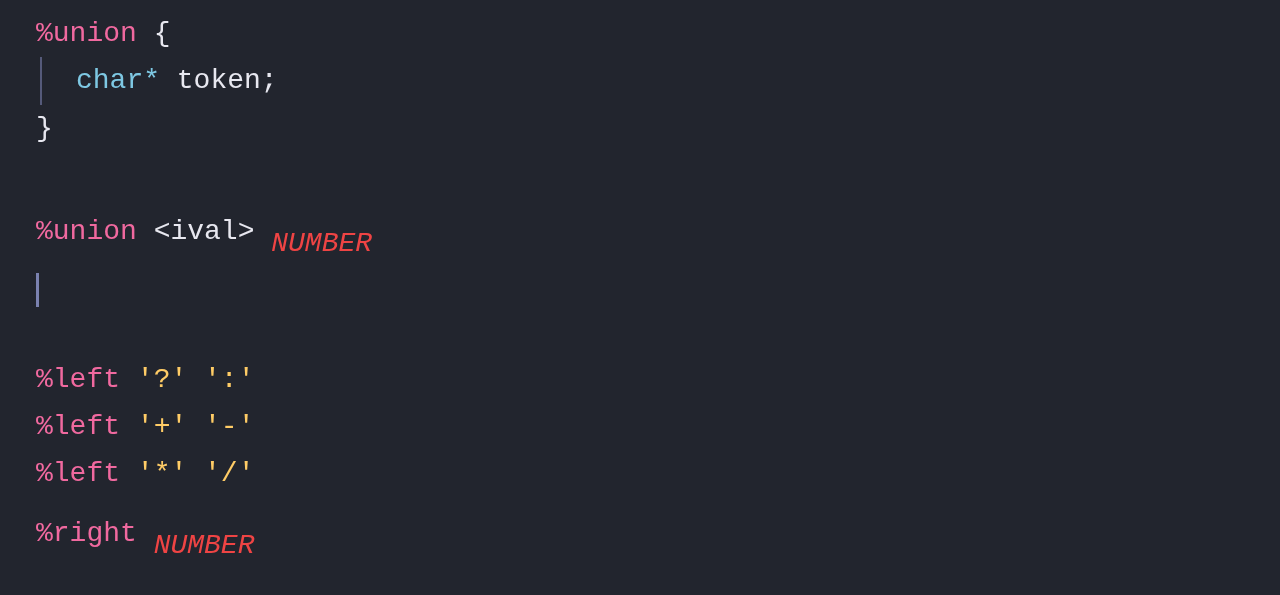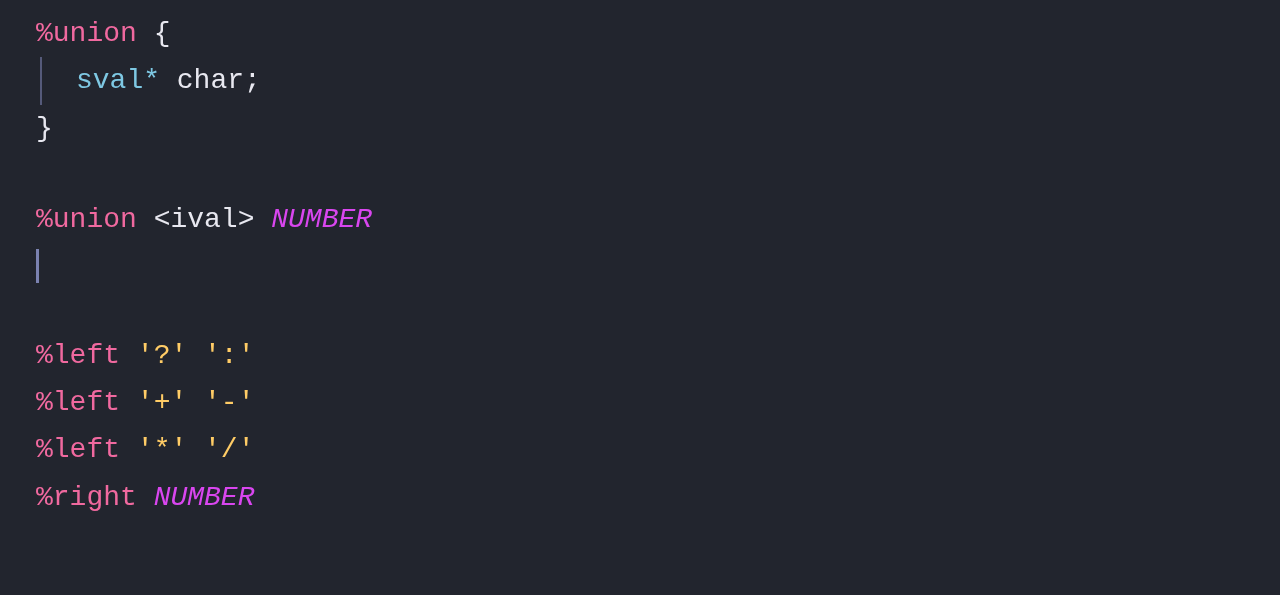--- a/index.html
+++ b/index.html
@@ -44,22 +44,23 @@
 
     .identifier {
       color: #e8e8f0;
     }
 
     .punctuation {
       color: #e8e8f0;
     }
 
     .token-name {
-      color: #d946ef;
+      color: #ef4444;
       font-style: italic;
+      margin-top: 24px;
     }
 
     .angle-bracket {
       color: #e8e8f0;
     }
 
     .string-literal {
       color: #ffcc66;
     }
 
@@ -99,21 +100,21 @@
 
     <div class="line">
       <span class="keyword">%union</span><span class="punctuation"> {</span>
     </div>
 
     <div style="position:relative; padding-left: 40px;">
       <div style="position:absolute; left:4px; top:0; bottom:0; width:2px; background-color:#555a7a;"></div>
 
 
       <div class="line">
-        <span class="type-keyword">sval*</span><span class="identifier"> char;</span>
+        <span class="type-keyword">char*</span><span class="identifier"> token;</span>
       </div>
     </div>
 
     <div class="line">
       <span class="punctuation">}</span>
     </div>
 
     <div class="empty-line"></div>
 
     <div class="line">

